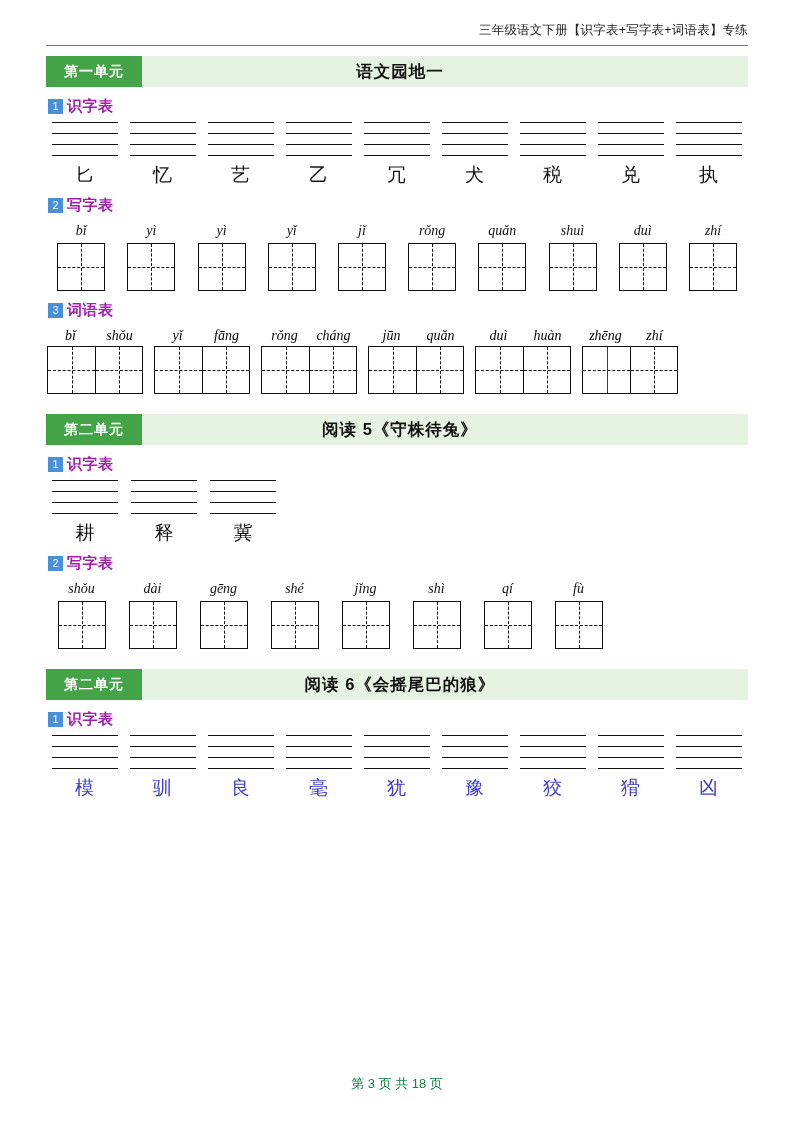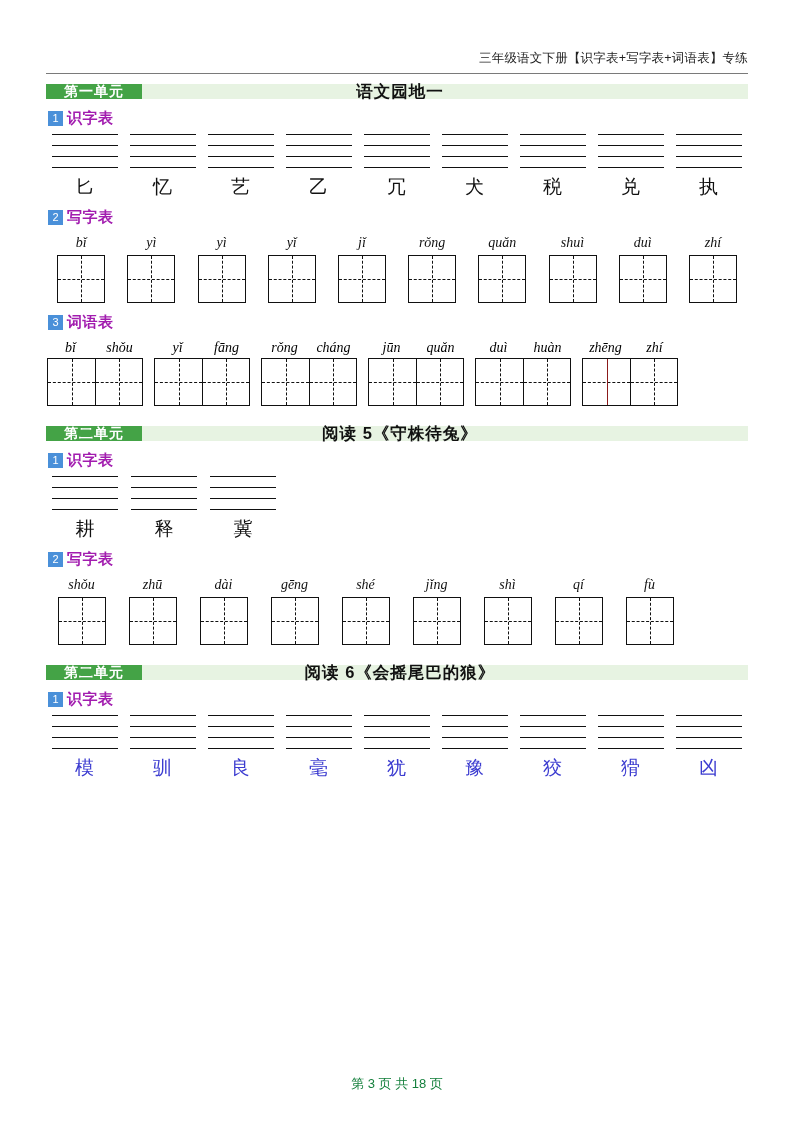--- a/index.html
+++ b/index.html
@@ -20,34 +20,34 @@
     height: 1123px;
     box-sizing: border-box;
     padding: 0 46px;
   }
   
   .doc-header {
     text-align: right;
     font-size: 12.5px;
     font-family: "Liberation Sans", sans-serif;
     color: #222;
-    padding-top: 50px;
+    padding-top: 22px;
     padding-bottom: 6px;
     letter-spacing: 0.2px;
   }
   .header-rule {
     border-bottom: 1px solid #7a7a7a;
     margin-bottom: 10px;
   }
   
   .band {
     display: flex;
     align-items: stretch;
     background: #e7f3e2;
-    height: 15px;
+    height: 31px;
     margin-bottom: 10px;
   }
   .band-tag {
     background: #44a346;
     color: #fff;
     font-family: "Liberation Sans", sans-serif;
     font-weight: bold;
     font-size: 14px;
     display: flex;
     align-items: center;
@@ -483,24 +483,20 @@
   <div class="sec-head">
     <span class="sec-num">2</span>
     <span class="sec-label">写字表</span>
   </div>
   <div class="xiezi-row">
     <div class="xiezi-cell">
       <div class="pinyin">shǒu</div>
       <div class="tgrid"></div>
     </div>
     <div class="xiezi-cell">
-      <div class="pinyin">zhū</div>
-      <div class="tgrid"></div>
-    </div>
-    <div class="xiezi-cell">
       <div class="pinyin">dài</div>
       <div class="tgrid"></div>
     </div>
     <div class="xiezi-cell">
       <div class="pinyin">gēng</div>
       <div class="tgrid"></div>
     </div>
     <div class="xiezi-cell">
       <div class="pinyin">shé</div>
       <div class="tgrid"></div>

